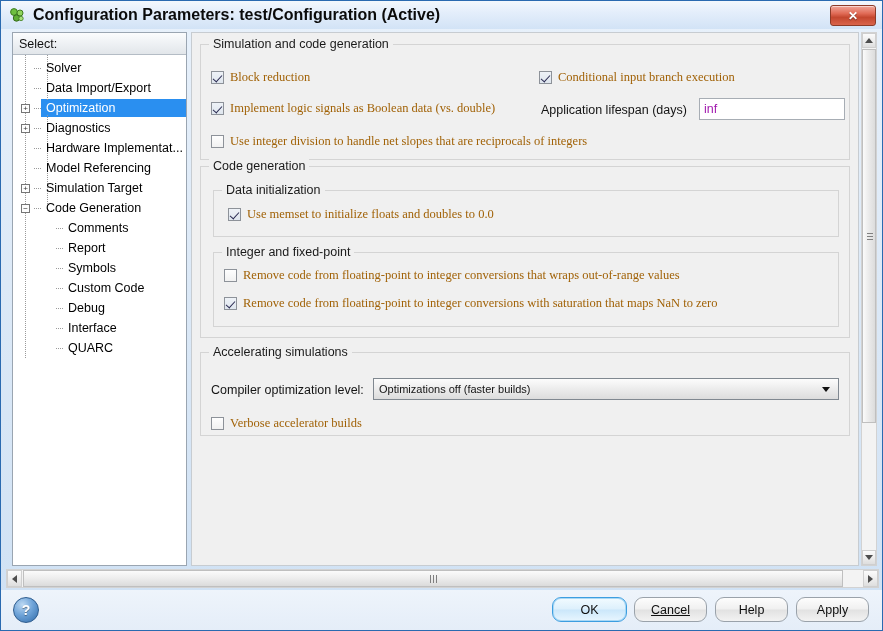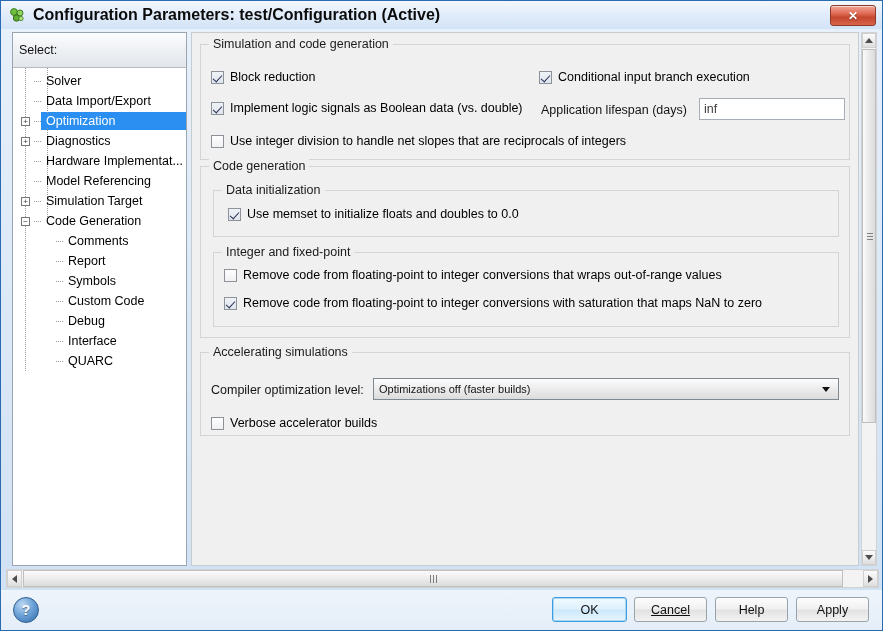--- a/index.html
+++ b/index.html
@@ -74,21 +74,21 @@
     position: absolute;
     left: 6px; top: 2px;
     width: 175px;
     height: 534px;
     background: #ffffff;
     border: 1px solid #9aa5b1;
     box-sizing: border-box;
     overflow: hidden;
   }
   #tree-header {
-    height: 35px;
+    height: 22px;
     background: linear-gradient(180deg, #fbfcfd 0%, #eef1f4 50%, #e2e6ea 100%);
     border-bottom: 1px solid #b4bcc5;
     display: flex;
     align-items: center;
     padding-left: 6px;
     font-size: 12.5px;
     color: #111;
     box-sizing: border-box;
   }
   #tree-items {
@@ -204,22 +204,23 @@
     font-size: 12.5px;
     color: #1a1a1a;
     white-space: nowrap;
   }
 
   .chk-row {
     position: absolute;
     display: flex;
     align-items: center;
     font-size: 12.5px;
-    color: #000000;
+    color: #a16207;
     white-space: nowrap;
+    font-family: Liberation Serif, serif;
   }
   .chk {
     width: 13px; height: 13px;
     box-sizing: border-box;
     border: 1px solid #8d9299;
     background: linear-gradient(180deg, #fefefe 0%, #f1f1f1 100%);
     margin-right: 6px;
     flex: 0 0 auto;
     position: relative;
     cursor: pointer;
@@ -242,21 +243,21 @@
     color: #141414;
     white-space: nowrap;
   }
   .text-input {
     position: absolute;
     box-sizing: border-box;
     border: 1px solid #a7adb4;
     background: #ffffff;
     font-family: "Liberation Sans", sans-serif;
     font-size: 12.5px;
-    color: #404040;
+    color: #a21caf;
     padding: 0 4px;
     outline: none;
   }
   .combo {
     position: absolute;
     box-sizing: border-box;
     border: 1px solid #808890;
     background: linear-gradient(180deg, #fcfcfc 0%, #ececec 50%, #dcdcdc 100%);
     display: flex;
     align-items: center;
@@ -375,21 +376,21 @@
     display: flex; align-items: center; justify-content: center;
     text-shadow: 0 1px 1px rgba(0,0,0,.4);
     cursor: pointer;
   }
   .btn {
     position: absolute;
     top: 7px;
     height: 25px;
     box-sizing: border-box;
     border: 1px solid #9aa2aa;
-    border-radius: 3px;
+    border-radius: 9px;
     background: linear-gradient(180deg, #fdfdfd 0%, #f0f0f0 48%, #e2e2e2 52%, #f2f2f2 100%);
     font-family: "Liberation Sans", sans-serif;
     font-size: 12.5px;
     color: #101010;
     display: flex; align-items: center; justify-content: center;
     cursor: pointer;
   }
   .btn.default {
     border: 1px solid #3c9ee0;
     background: linear-gradient(180deg, #f2fbff 0%, #ddf0fc 48%, #cbe7fa 52%, #e8f6ff 100%);

